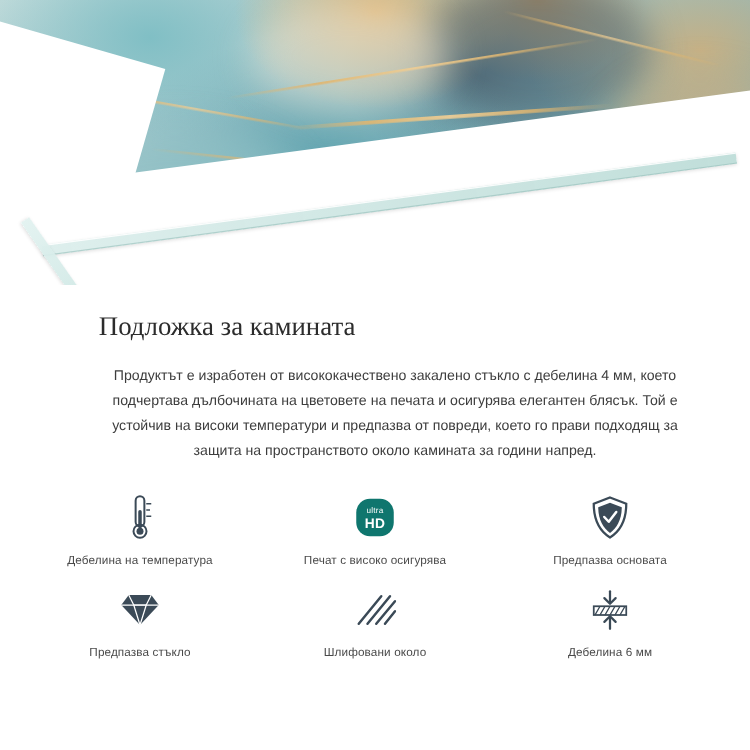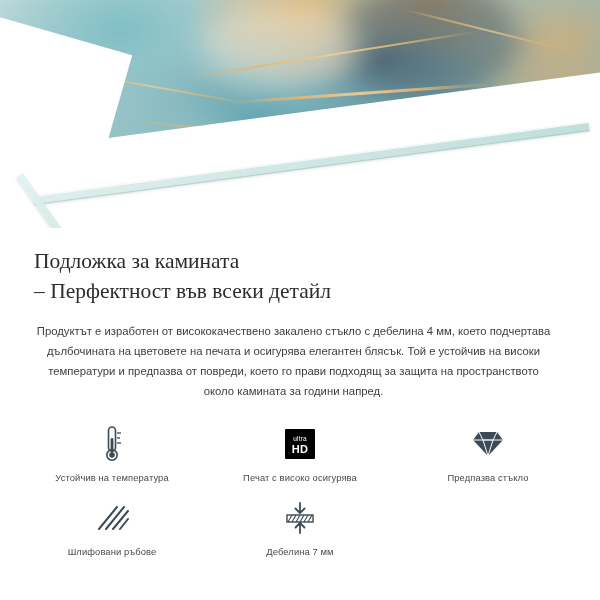--- a/index.html
+++ b/index.html
@@ -111,21 +111,21 @@
     position: absolute;
     background: #ffffff;
     box-shadow: 0 0 6px 2px rgba(255,255,255,0.9);
   }
   .sparkle::before { left: 16px; top: 0; width: 2px; height: 34px; }
   .sparkle::after  { left: 0; top: 16px; width: 34px; height: 2px; }
   .sp1 { left: 514px; top: 156px; }
   .sp2 { left: 548px; top: 176px; transform: scale(.55); }
 
   
-  .content { padding: 18px 47px 0 34px; }
+  .content { padding: 18px 47px 0 34px; margin-left: 45px; }
   .headline {
     font-family: "Liberation Serif", serif;
     font-size: 21.5px;
     line-height: 30px;
     color: #2c2c2c;
     font-weight: 400;
   }
   .headline .l2 { display: block; }
   .body-copy {
     margin-top: 15px;
@@ -156,22 +156,22 @@
     justify-content: center;
   }
   .feature .cap {
     margin-top: 7px;
     font-size: 9.4px;
     color: #4a4a4a;
     letter-spacing: .1px;
   }
   .ultrahd {
     width: 30px; height: 30px;
-    border-radius: 1px;
-    background: #000000;
+    border-radius: 11px;
+    background: #0f766e;
     color: #fff;
     font-size: 8px;
     font-weight: bold;
     line-height: 10px;
     display: flex;
     flex-direction: column;
     align-items: center;
     justify-content: center;
     letter-spacing: .2px;
   }
@@ -203,52 +203,61 @@
       <div class="edge-line edge-main"></div>
       <div class="edge-line edge-left"></div>
       <div class="sparkle sp1"></div>
       <div class="sparkle sp2"></div>
     </div>
   </div>
 
   <div class="content">
     <h1 class="headline">
       <span>Подложка за камината</span>
-      <span class="l2">– Перфектност във всеки детайл</span>
     </h1>
     <p class="body-copy">Продуктът е изработен от висококачествено закалено стъкло с дебелина 4 мм, което подчертава дълбочината на цветовете на печата и осигурява елегантен блясък. Той е устойчив на високи температури и предпазва от повреди, което го прави подходящ за защита на пространството около камината за години напред.</p>
   </div>
 
   <div class="features">
 
     <div class="feature">
       <div class="ico">
         <svg width="24" height="38" viewBox="0 0 24 38">
           <rect x="8.5" y="2" width="7" height="24" rx="3.5" fill="none" stroke="#3b4a57" stroke-width="1.6"></rect>
           <circle cx="12" cy="30" r="5.2" fill="none" stroke="#3b4a57" stroke-width="1.6"></circle>
           <rect x="10.6" y="13" width="2.8" height="15" rx="1.4" fill="#3b4a57"></rect>
           <circle cx="12" cy="30" r="2.8" fill="#3b4a57"></circle>
           <line x1="17" y1="8" x2="21" y2="8" stroke="#3b4a57" stroke-width="1.3"></line>
           <line x1="17" y1="13" x2="20" y2="13" stroke="#3b4a57" stroke-width="1.3"></line>
           <line x1="17" y1="18" x2="21" y2="18" stroke="#3b4a57" stroke-width="1.3"></line>
         </svg>
       </div>
-      <div class="cap">Устойчив на температура</div>
+      <div class="cap">Дебелина на температура</div>
     </div>
 
     <div class="feature">
       <div class="ico">
         <div class="ultrahd">
           <span class="u">ultra</span>
           <span class="hd">HD</span>
         </div>
       </div>
       <div class="cap">Печат с високо осигурява</div>
     </div>
 
+    <div class="feature">
+      <div class="ico">
+        <svg width="32" height="36" viewBox="0 0 32 36">
+          <path d="M16 2 L29 7 C29 20 24 29 16 34 C8 29 3 20 3 7 Z" fill="none" stroke="#3b4a57" stroke-width="1.8"></path>
+          <path d="M16 6.2 L25.4 9.8 C25.4 20 21.3 26.6 16 30.3 C10.7 26.6 6.6 20 6.6 9.8 Z" fill="#3b4a57"></path>
+          <path d="M11.4 17.6 L15 21.4 L21 13.6" fill="none" stroke="#ffffff" stroke-width="2" stroke-linecap="round" stroke-linejoin="round"></path>
+        </svg>
+      </div>
+      <div class="cap">Предпазва основата</div>
+    </div>
 
     <div class="feature">
       <div class="ico">
         <svg width="36" height="30" viewBox="0 0 36 30">
           <path d="M9 3 L27 3 L33 11 L18 27 L3 11 Z" fill="#3b4a57"></path>
           <path d="M3 11 L33 11" stroke="#ffffff" stroke-width="1"></path>
           <path d="M9 3 L13 11 L18 27" stroke="#ffffff" stroke-width="1" fill="none"></path>
           <path d="M27 3 L23 11 L18 27" stroke="#ffffff" stroke-width="1" fill="none"></path>
           <path d="M13 11 L23 11" stroke="#ffffff" stroke-width="0.8"></path>
         </svg>
@@ -258,31 +267,31 @@
 
     <div class="feature">
       <div class="ico">
         <svg width="34" height="30" viewBox="0 0 34 30">
           <path d="M4 26 L22 4" stroke="#3b4a57" stroke-width="2" stroke-linecap="round"></path>
           <path d="M11 26 L29 4" stroke="#3b4a57" stroke-width="2" stroke-linecap="round"></path>
           <path d="M18 26 L33 8" stroke="#3b4a57" stroke-width="2" stroke-linecap="round"></path>
           <path d="M25 26 L33 16" stroke="#3b4a57" stroke-width="2" stroke-linecap="round"></path>
         </svg>
       </div>
-      <div class="cap">Шлифовани ръбове</div>
+      <div class="cap">Шлифовани около</div>
     </div>
 
     <div class="feature">
       <div class="ico">
         <svg width="34" height="34" viewBox="0 0 34 34">
           <path d="M17 2 L17 11" stroke="#3b4a57" stroke-width="1.8" stroke-linecap="round"></path>
           <path d="M12.5 7.5 L17 12 L21.5 7.5" fill="none" stroke="#3b4a57" stroke-width="1.8" stroke-linecap="round" stroke-linejoin="round"></path>
           <rect x="4" y="14" width="26" height="7" fill="none" stroke="#3b4a57" stroke-width="1.4"></rect>
           <path d="M5 21 L9 14 M9 21 L13 14 M13 21 L17 14 M17 21 L21 14 M21 21 L25 14 M25 21 L29 14" stroke="#3b4a57" stroke-width="1.1"></path>
           <path d="M17 32 L17 23" stroke="#3b4a57" stroke-width="1.8" stroke-linecap="round"></path>
           <path d="M12.5 26.5 L17 22 L21.5 26.5" fill="none" stroke="#3b4a57" stroke-width="1.8" stroke-linecap="round" stroke-linejoin="round"></path>
         </svg>
       </div>
-      <div class="cap">Дебелина 7 мм</div>
+      <div class="cap">Дебелина 6 мм</div>
     </div>
 
   </div>
 </div>
 
 </body></html>

